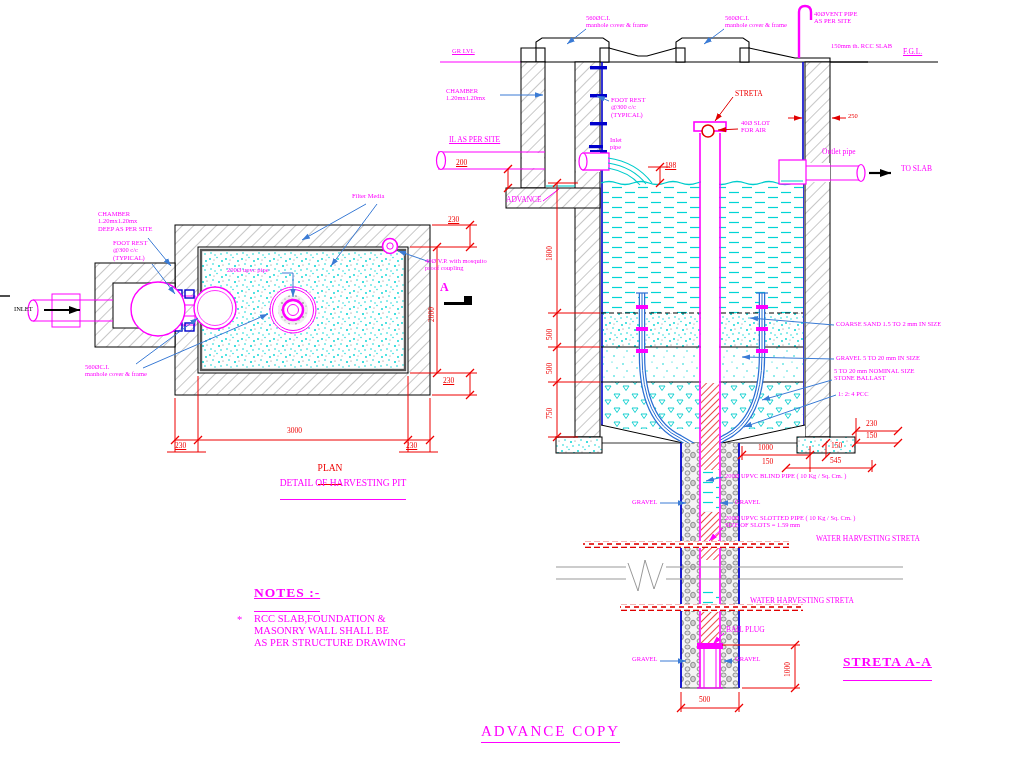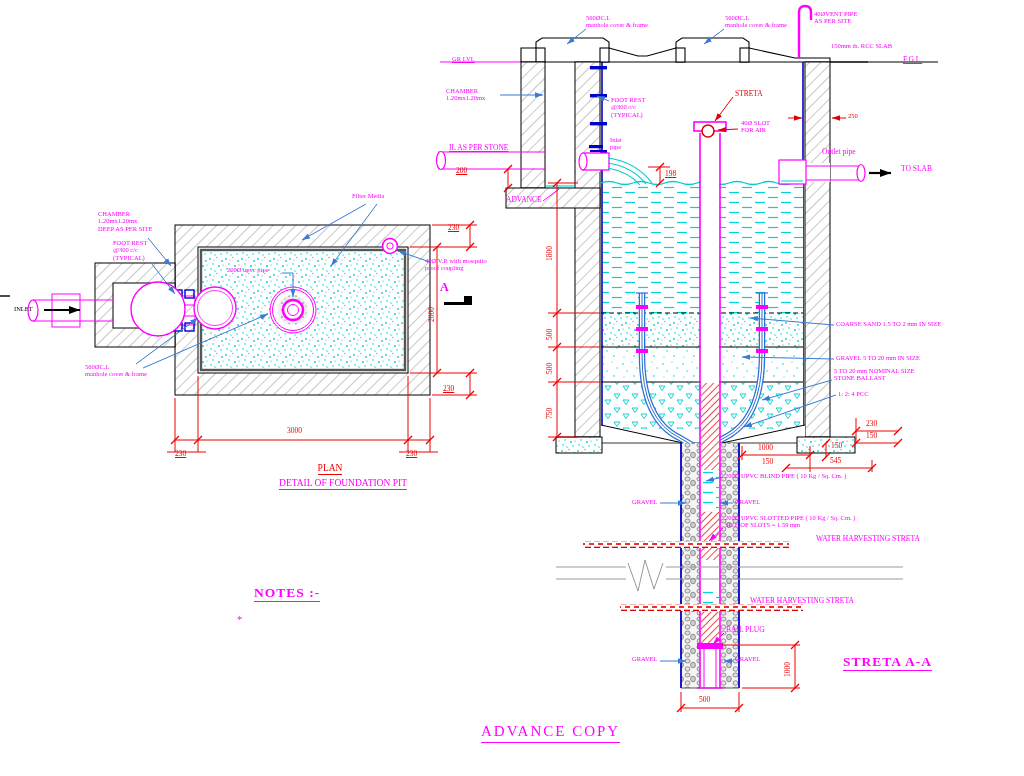--- a/index.html
+++ b/index.html
@@ -7,25 +7,25 @@
           font-family:"Liberation Serif", serif;}
   svg{position:absolute;left:0;top:0;}
   .t{position:absolute;white-space:pre-line;line-height:1.12;letter-spacing:0;}
   .m{color:#ff00ff;}
   .r{color:#ee0000;}
   .k{color:#000;}
   .s6{font-size:6.5px;}
   .s7{font-size:7.5px;}
   .s9{font-size:9.5px;}
   .s12{font-size:12px;font-weight:bold;}
-  .ul{text-decoration:underline;margin-top:8px;}
+  .ul{text-decoration:underline;}
   .rot{transform:rotate(-90deg);transform-origin:0 0;}
   .ctr{text-align:center;}
-  .title-u{border-bottom:1.2px solid currentColor;padding-bottom:1px;}
-  .big{font-size:13.5px;font-weight:bold;letter-spacing:1px;}
+  .title-u{border-bottom:1.2px solid currentColor;padding-bottom:11px;}
+  .big{font-size:13.5px;font-weight:bold;letter-spacing:1px;text-decoration:underline;}
   .adv{font-size:15px;letter-spacing:2px;border-bottom:1.5px solid currentColor;padding-bottom:2px;}
   .notesb{font-size:10.5px;}
   .ldr{stroke:#3a7bd5;stroke-width:1;fill:none;}
   .mld{stroke:#ff00ff;stroke-width:1;fill:none;}
   .dim{stroke:#ee0000;stroke-width:1;fill:none;}
   .tick{stroke:#ee0000;stroke-width:1.3;}
   .blk{stroke:#000;stroke-width:1.1;fill:none;}
 </style>
 </head>
 <body>
@@ -387,40 +387,40 @@
 <div class="t m s6" style="left:425px;top:257px">40Ø V.P. with mosquito
 proof coupling</div>
 <div class="t m s12" style="left:440px;top:281px">A</div>
 <div class="t r s7 ul" style="left:448px;top:216px">230</div>
 <div class="t r s7 rot" style="left:428px;top:322px">2000</div>
 <div class="t r s7 ul" style="left:443px;top:377px">230</div>
 <div class="t r s7" style="left:287px;top:427px">3000</div>
 <div class="t r s7 ul" style="left:175px;top:442px">230</div>
 <div class="t r s7 ul" style="left:406px;top:442px">230</div>
 <div class="t r s9 ctr" style="left:300px;top:463px;width:60px"><span class="title-u">PLAN</span></div>
-<div class="t m s9 ctr" style="left:274px;top:478px;width:138px"><span class="title-u">DETAIL OF FOUNDATION PIT</span></div>
+<div class="t m s9 ctr" style="left:274px;top:478px;width:138px"><span class="title-u">DETAIL OF HARVESTING PIT</span></div>
 
 <div class="t m s6 ul" style="left:452px;top:47px">GR LVL</div>
 <div class="t m s6" style="left:586px;top:14px">560ØC.I.
 manhole cover &amp; frame</div>
 <div class="t m s6" style="left:725px;top:14px">560ØC.I.
 manhole cover &amp; frame</div>
 <div class="t m s6" style="left:814px;top:10px">40ØVENT PIPE
 AS PER SITE</div>
 <div class="t m s6" style="left:831px;top:42px">150mm th. RCC SLAB</div>
 <div class="t m s7 ul" style="left:903px;top:48px">F.G.L.</div>
 <div class="t m s6" style="left:446px;top:87px">CHAMBER
 1.20mx1.20mx</div>
 <div class="t m s6" style="left:611px;top:96px">FOOT REST
 @300 c/c
 (TYPICAL)</div>
 <div class="t r s7" style="left:735px;top:90px">STRETA</div>
 <div class="t m s6" style="left:741px;top:119px">40Ø SLOT
 FOR AIR</div>
-<div class="t m s7 ul" style="left:449px;top:136px">IL AS PER STONE</div>
+<div class="t m s7 ul" style="left:449px;top:136px">IL AS PER SITE</div>
 <div class="t m s6" style="left:610px;top:136px">Inlet
 pipe</div>
 <div class="t m s7" style="left:506px;top:196px">ADVANCE</div>
 <div class="t m s7" style="left:822px;top:148px">Outlet pipe</div>
 <div class="t m s7" style="left:901px;top:165px">TO SLAB</div>
 <div class="t m s6" style="left:836px;top:320px">COARSE SAND 1.5 TO 2 mm IN SIZE</div>
 <div class="t m s6" style="left:836px;top:354px">GRAVEL 5 TO 20 mm IN SIZE</div>
 <div class="t m s6" style="left:834px;top:367px">5 TO 20 mm NOMINAL SIZE
 STONE BALLAST</div>
 <div class="t m s6" style="left:838px;top:390px">1: 2: 4  PCC</div>
@@ -448,16 +448,19 @@
 <div class="t r s7" style="left:831px;top:442px">150</div>
 <div class="t r s7" style="left:758px;top:444px">1000</div>
 <div class="t r s7" style="left:762px;top:458px">150</div>
 <div class="t r s7" style="left:830px;top:457px">545</div>
 <div class="t r s7 rot" style="left:784px;top:677px">1000</div>
 <div class="t r s7" style="left:699px;top:696px">500</div>
 <div class="t m s7" style="left:695px;top:709px"></div>
 
 <div class="t m big title-u" style="left:254px;top:585px">NOTES :-</div>
 <div class="t m notesb" style="left:237px;top:614px">*</div>
+<div class="t m notesb" style="left:254px;top:613px">RCC SLAB,FOUNDATION &amp;
+MASONRY WALL SHALL BE
+AS PER STRUCTURE DRAWING</div>
 
 <div class="t m adv" style="left:481px;top:723px">ADVANCE COPY</div>
 
 </div>
 
 </body></html>

